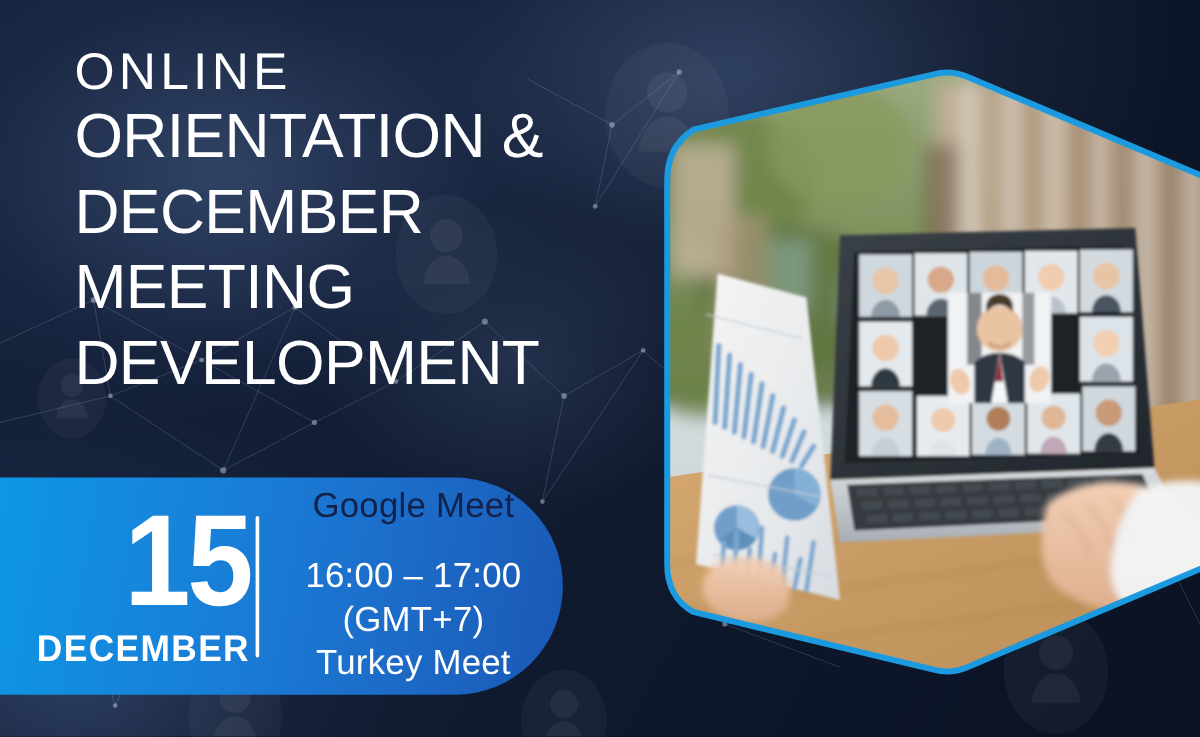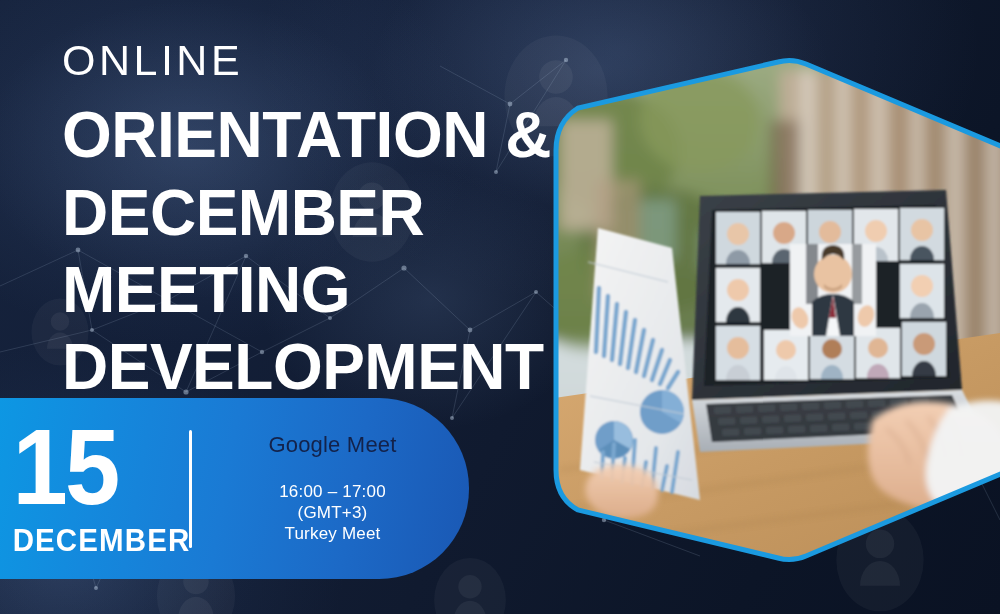--- a/index.html
+++ b/index.html
@@ -30,50 +30,49 @@
     left:62px; top:38px;
     width:470px;
     z-index:6;
   }
   #kicker {
     font-size:43px;
     font-weight:300;
     letter-spacing:3.5px;
     color:#ffffff;
     line-height:1.05;
-    margin-bottom:14px;
     white-space:nowrap;
   }
   .head-line {
-    font-size:64px;
-    font-weight:700;
+    font-size:52px;
+    font-weight:400;
     color:#ffffff;
     line-height:1.21;
     letter-spacing:-0.5px;
     white-space:nowrap;
   }
 
   
   #info-panel {
     position:absolute;
     left:0; top:398px;
     width:469px; height:181px;
     background:linear-gradient(100deg, #0d97e3 0%, #1489dd 22%, #1a7ad4 48%, #1c69c6 74%, #1a58b4 100%);
     border-top-right-radius:90px;
     border-bottom-right-radius:90px;
     z-index:7;
     display:flex;
     align-items:center;
   }
   #date-col {
-    width:189px;
+    width:213px;
     flex:none;
     display:flex;
     flex-direction:column;
-    align-items:flex-start;
+    align-items:flex-end;
     justify-content:center;
     padding-left:8px;
   }
   #day-number {
     font-size:108px;
     font-weight:800;
     color:#ffffff;
     line-height:0.86;
     letter-spacing:-3px;
     transform:scaleX(0.92);
@@ -96,29 +95,29 @@
   }
   #details-col {
     flex:1;
     display:flex;
     flex-direction:column;
     align-items:center;
     justify-content:center;
     padding:0 10px 0 14px;
   }
   #platform-name {
-    font-size:22px;
+    font-size:29px;
     font-weight:500;
     color:#13224a;
     line-height:1.2;
     margin-bottom:22px;
     letter-spacing:0.2px;
   }
   .time-line {
-    font-size:17px;
+    font-size:29px;
     font-weight:500;
     color:#ffffff;
     line-height:1.26;
     text-align:center;
     letter-spacing:0.2px;
   }
 
   
   #hex-wrap {
     position:absolute;
@@ -496,18 +495,18 @@
 
   <div id="info-panel">
     <div id="date-col">
       <div id="day-number">15</div>
       <div id="month-name">DECEMBER</div>
     </div>
     <div id="panel-divider"></div>
     <div id="details-col">
       <div id="platform-name">Google Meet</div>
       <div class="time-line">16:00 – 17:00</div>
-      <div class="time-line">(GMT+3)</div>
+      <div class="time-line">(GMT+7)</div>
       <div class="time-line">Turkey Meet</div>
     </div>
   </div>
 
 </div>
 
 </body></html>

